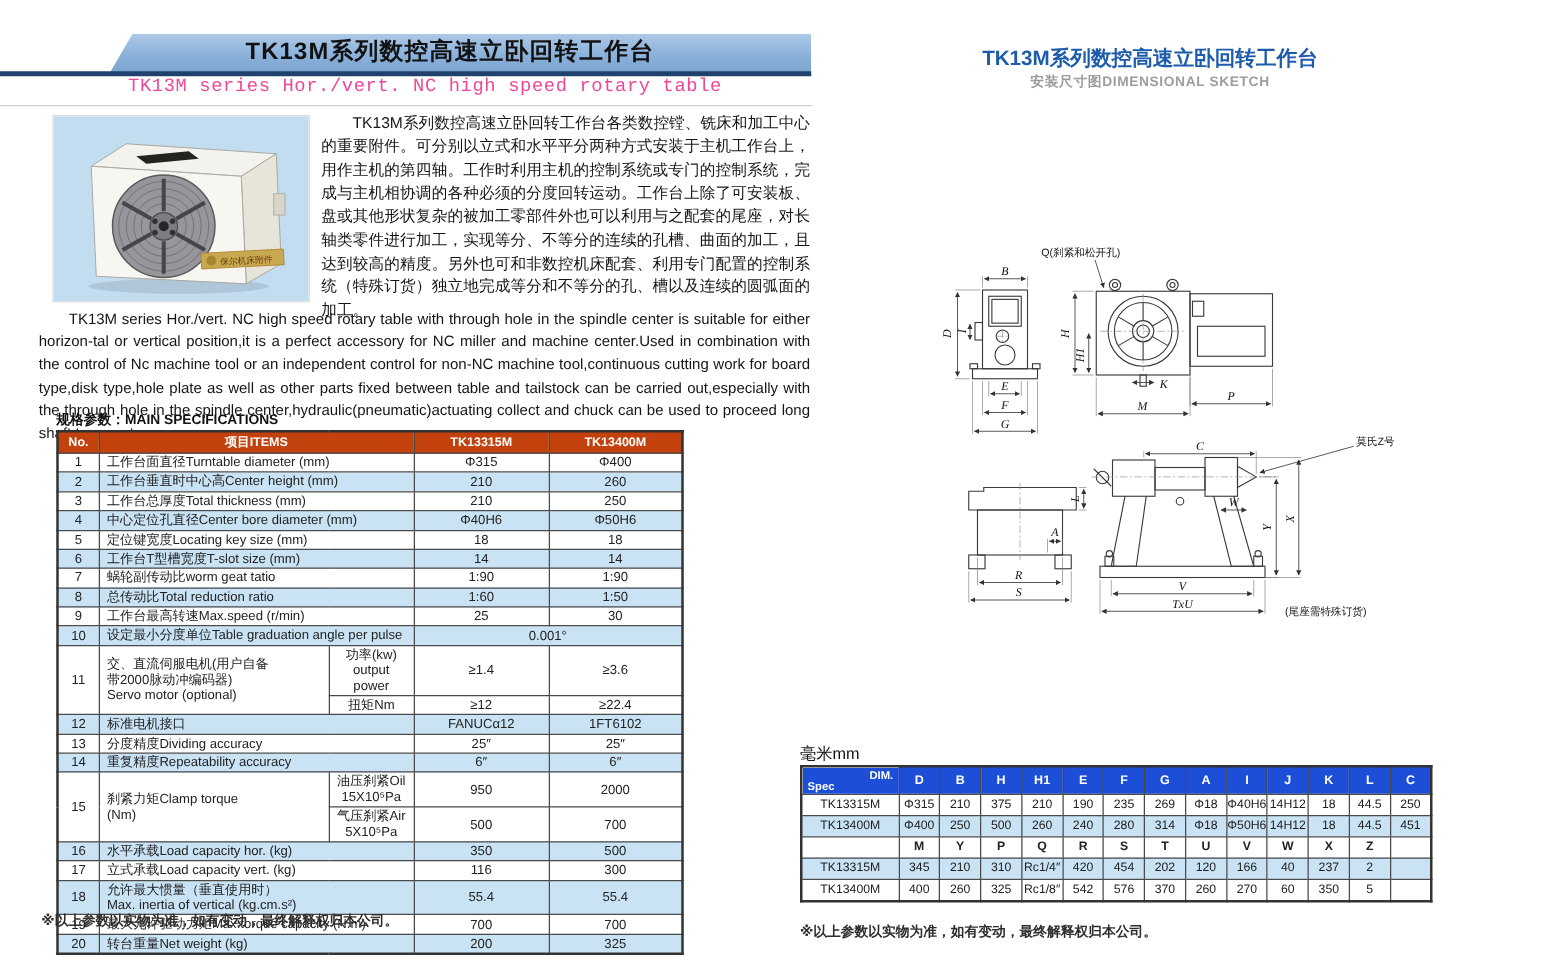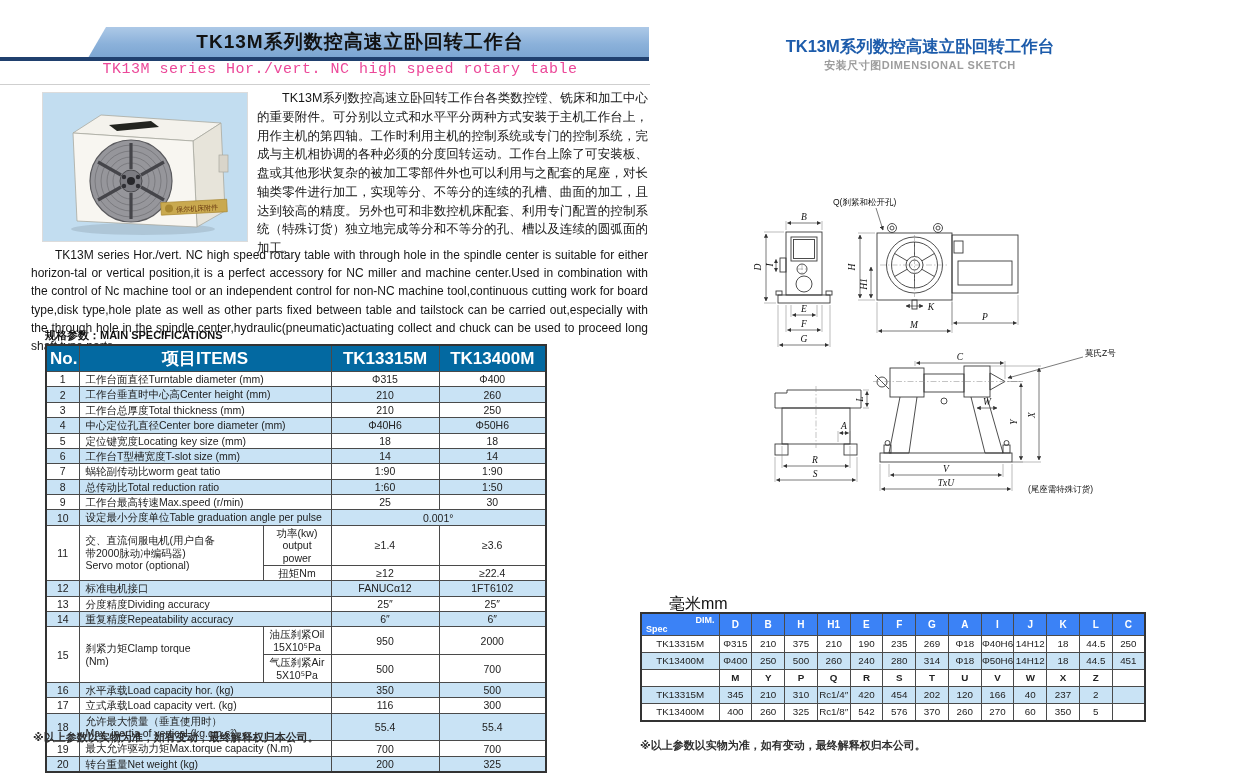--- a/index.html
+++ b/index.html
@@ -36,21 +36,21 @@
     text-align:justify; text-indent:2em; color:#151515; }
   .intro-en { left:31px; top:246px; width:617px; font-size:12px; line-height:1.52;
     text-align:justify; text-indent:2em; color:#151515; }
   .specs-heading { left:45px; top:328px; font-size:11px; font-weight:bold; color:#111; }
 
   
   .spec-table-wrap { left:45px; top:344px; width:501px; }
   table.spec { border-collapse:collapse; width:500px; table-layout:fixed;
     font-size:10.5px; border:2px solid #333; }
   table.spec th, table.spec td { border:1px solid #4a4a4a; padding:1px 3px; }
-  table.spec thead th { background:#0369a1; color:#fff; font-weight:bold; font-size:17px; height:17px; }
+  table.spec thead th { background:#c2410c; color:#fff; font-weight:bold; font-size:10px; height:17px; }
   .c-no { text-align:center; }
   .c-item { text-align:left; padding-left:6px !important; }
   .c-sub { text-align:center; }
   .c-val { text-align:center; }
   .pre { white-space:pre-line; line-height:1.18; }
   tr.shade > td { background:#c9e3f5; }
 
   .notes-left { left:33px; top:729px; font-size:11px; font-weight:bold; color:#2e2e2e; line-height:1.5; }
 
   
@@ -59,26 +59,26 @@
   .dimline { stroke:#333; stroke-width:0.65; }
   .ext { stroke:#777; stroke-width:0.5; }
   .cl { stroke:#888; stroke-width:0.5; stroke-dasharray:6 2 1.5 2; }
   .dtxt { font:italic 9.5px "Liberation Serif","DejaVu Serif",serif; fill:#111; }
   .ctxt { font:8.5px "Liberation Sans","DejaVu Sans",sans-serif; fill:#111; }
 
   
   .install-head { left:640px; top:594px; width:506px; display:flex;
     justify-content:space-between; align-items:flex-end; }
   .install-title { font-size:12px; color:#111; }
-  .install-unit { font-size:16px; color:#111;margin-left:29px; }
+  .install-unit { font-size:13px; color:#111; }
   .install-wrap { left:640px; top:612px; width:507px; }
   table.install { border-collapse:collapse; width:506px; table-layout:fixed;
     font-size:9.8px; text-align:center; border:2px solid #333; }
   table.install th, table.install td { border:1px solid #4a4a4a; padding:2.5px 0; }
-  table.install thead th { background:#3b82f6; color:#fff; font-weight:bold; font-size:10px; }
+  table.install thead th { background:#1d4ed8; color:#fff; font-weight:bold; font-size:10px; }
   table.install col.speccol { width:78px; }
   th.corner { position:relative; padding:0 !important; height:22px;
     background-color:#4a93ca;
     background-image:linear-gradient(to bottom right, rgba(0,0,0,0) calc(50% - .7px),
       #e8f1fa calc(50% - .7px), #e8f1fa calc(50% + .7px), rgba(0,0,0,0) calc(50% + .7px)); }
   .corner-top { position:absolute; top:1px; right:4px; font-size:9px; }
   .corner-bottom { position:absolute; bottom:1px; left:4px; font-size:9px; }
   tr.ishade > td { background:#c9e3f5; }
   tr.mid > td { font-weight:bold; background:#fff; }
   .right-note { left:640px; top:738px; font-size:11px; font-weight:bold; color:#2e2e2e; }

